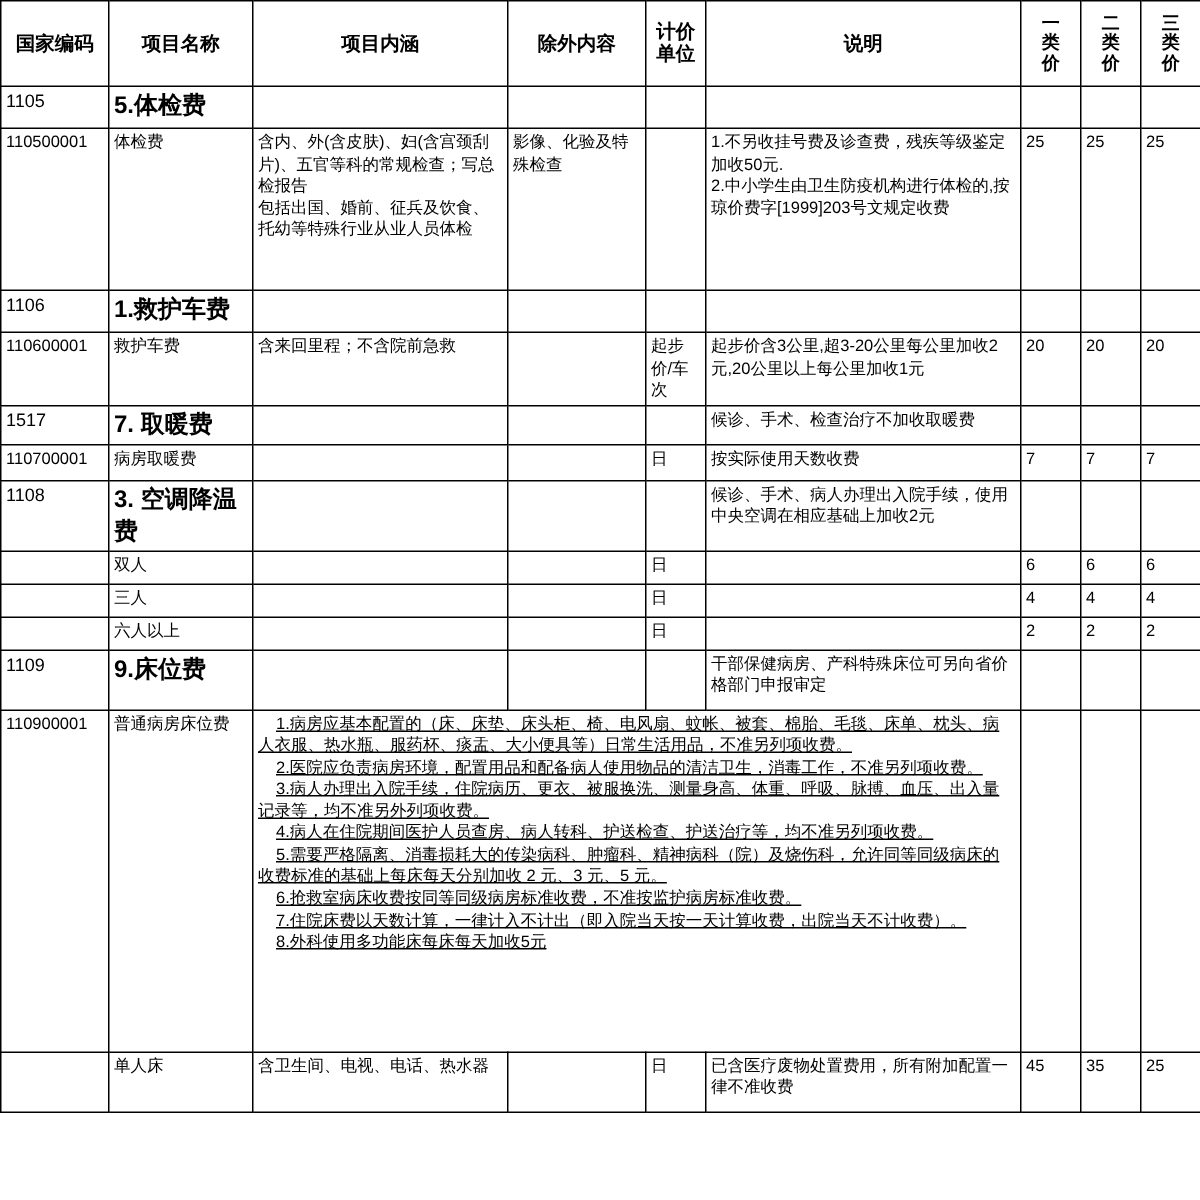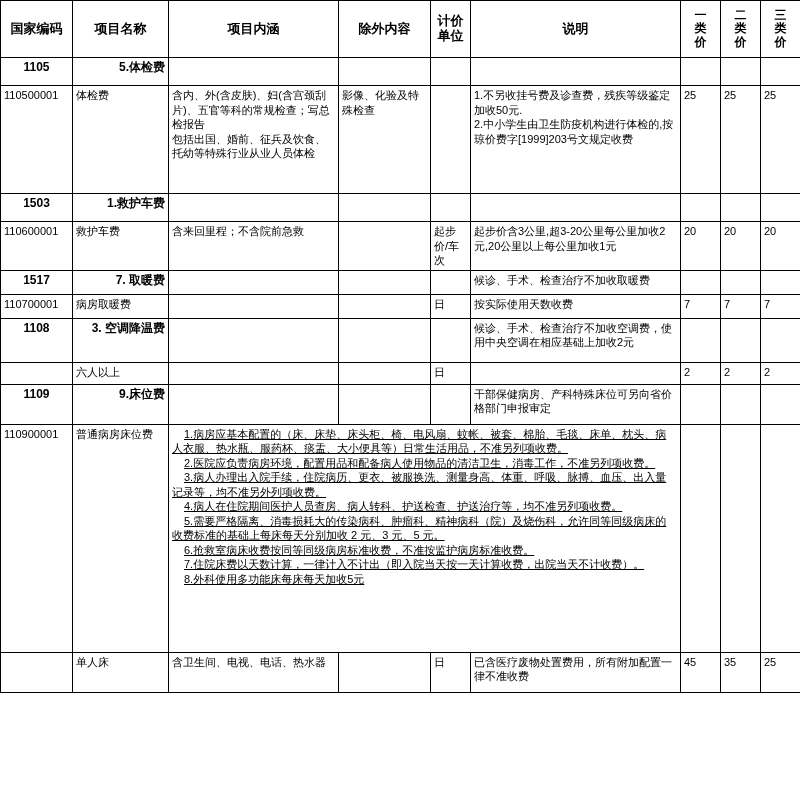--- a/index.html
+++ b/index.html
@@ -59,29 +59,28 @@
     line-height: 1.12;
   }
   tr.head th.vert .vchar { display: block; }
 
   
   td.code {
     text-align: center;
     font-size: 11px;
   }
   td.code.group {
-    font-weight: bold;
+    font-weight: normal;
     font-size: 12px;
-    text-align: center;
+    text-align: left;
     margin-left: 28px;
   }
   td.name.group {
     font-weight: bold;
-    font-size: 12px;
-    text-align: right;
+    font-size: 16px;
   }
   td.price {
     text-align: right;
     font-size: 11px;
     vertical-align: middle;
     padding-right: 5px;
   }
   td.unit {
     text-align: left;
     font-size: 11px;
@@ -168,21 +167,21 @@
         <td class="name">体检费</td>
         <td class="content">含内、外(含皮肤)、妇(含宫颈刮片)、五官等科的常规检查；写总检报告<br>包括出国、婚前、征兵及饮食、托幼等特殊行业从业人员体检</td>
         <td class="exclude">影像、化验及特殊检查</td>
         <td class="unit"></td>
         <td class="desc">1.不另收挂号费及诊查费，残疾等级鉴定加收50元.<br>2.中小学生由卫生防疫机构进行体检的,按琼价费字[1999]203号文规定收费</td>
         <td class="price">25</td>
         <td class="price">25</td>
         <td class="price">25</td>
       </tr>
       <tr style="height: 28px;">
-        <td class="code group">1503</td>
+        <td class="code group">1106</td>
         <td class="name group">1.救护车费</td>
         <td class="content"></td>
         <td class="exclude"></td>
         <td class="unit"></td>
         <td class="desc"></td>
         <td class="price"></td>
         <td class="price"></td>
         <td class="price"></td>
       </tr>
       <tr style="height: 46px;">
@@ -217,24 +216,46 @@
         <td class="price">7</td>
         <td class="price">7</td>
         <td class="price">7</td>
       </tr>
       <tr style="height: 44px;">
         <td class="code group">1108</td>
         <td class="name group">3. 空调降温费</td>
         <td class="content"></td>
         <td class="exclude"></td>
         <td class="unit"></td>
-        <td class="desc">候诊、手术、检查治疗不加收空调费，使用中央空调在相应基础上加收2元</td>
-        <td class="price"></td>
-        <td class="price"></td>
-        <td class="price"></td>
+        <td class="desc">候诊、手术、病人办理出入院手续，使用中央空调在相应基础上加收2元</td>
+        <td class="price"></td>
+        <td class="price"></td>
+        <td class="price"></td>
+      </tr>
+      <tr style="height: 22px;">
+        <td class="code"></td>
+        <td class="sub-name">双人</td>
+        <td class="content vmid"></td>
+        <td class="exclude"></td>
+        <td class="unit vmid">日</td>
+        <td class="desc vmid"></td>
+        <td class="price">6</td>
+        <td class="price">6</td>
+        <td class="price">6</td>
+      </tr>
+      <tr style="height: 22px;">
+        <td class="code"></td>
+        <td class="sub-name">三人</td>
+        <td class="content vmid"></td>
+        <td class="exclude"></td>
+        <td class="unit vmid">日</td>
+        <td class="desc vmid"></td>
+        <td class="price">4</td>
+        <td class="price">4</td>
+        <td class="price">4</td>
       </tr>
       <tr style="height: 22px;">
         <td class="code"></td>
         <td class="sub-name">六人以上</td>
         <td class="content vmid"></td>
         <td class="exclude"></td>
         <td class="unit vmid">日</td>
         <td class="desc vmid"></td>
         <td class="price">2</td>
         <td class="price">2</td>

